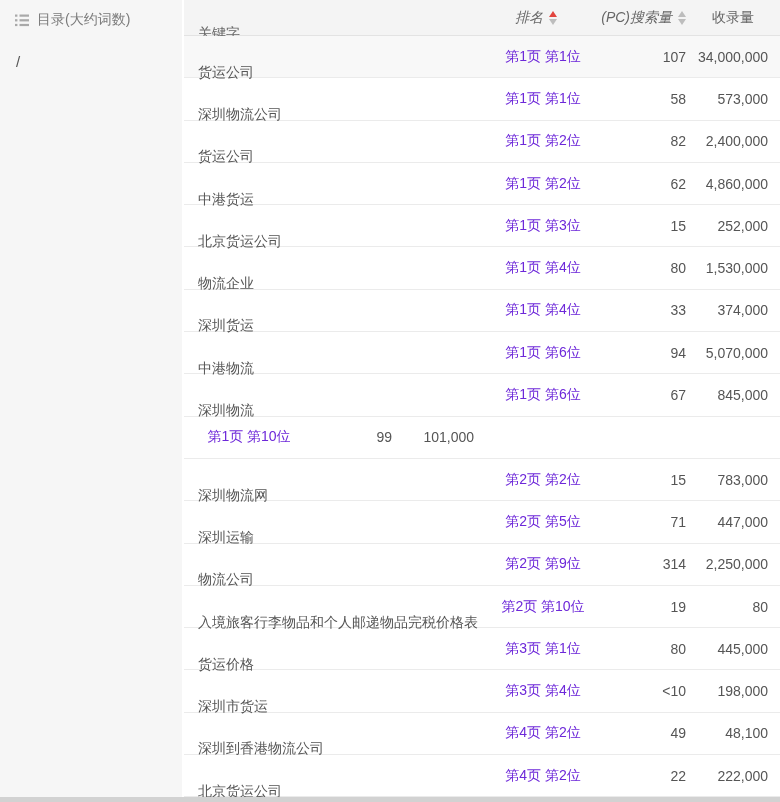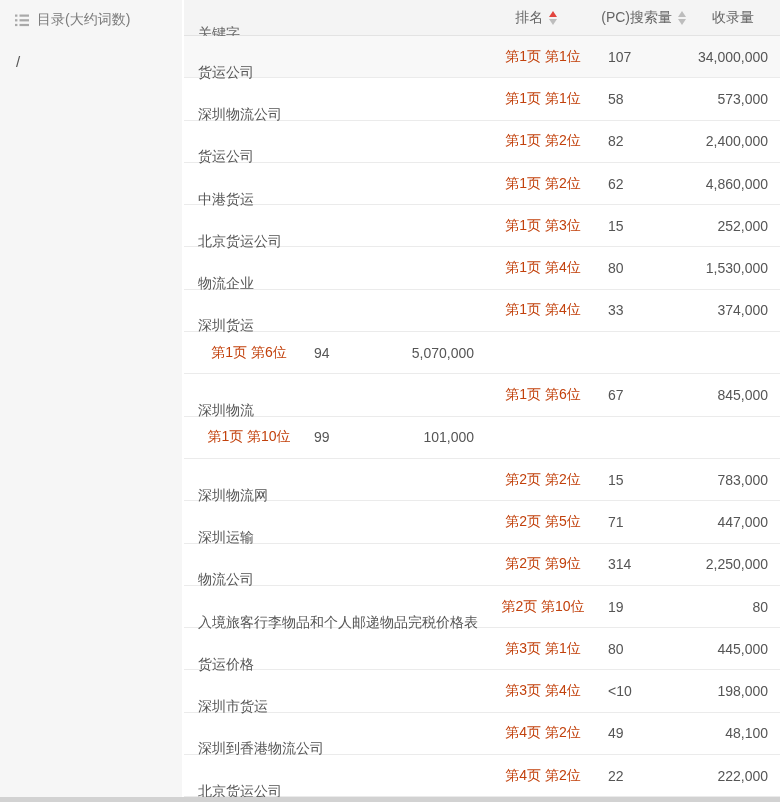--- a/index.html
+++ b/index.html
@@ -18,26 +18,26 @@
   .content { flex:1 1 auto; background:#fff; display:flex; flex-direction:column; }
   .thead { display:flex; align-items:center; height:36px; background:#f4f4f4;
     border-bottom:1px solid #e3e3e3; font-size:14px; color:#666; flex:0 0 auto; }
   .tbody { flex:1 1 auto; }
   .trow { display:flex; align-items:center; height:42.3px; border-bottom:1px solid #ebebeb;
     font-size:14px; color:#555; background:#fff; }
   .trow.hl { background:#f8f8f8; }
 
   .col-keyword { flex:1 1 auto; padding-left:14px; text-align:left; white-space:nowrap; overflow:hidden;margin-top:32px; }
   .col-rank    { flex:0 0 130px; text-align:center; white-space:nowrap; }
-  .col-volume  { flex:0 0 78px;  text-align:left; white-space:nowrap; }
+  .col-volume  { flex:0 0 78px;  text-align:right; white-space:nowrap; }
   .col-indexed { flex:0 0 102px; text-align:right; padding-right:20px; white-space:nowrap; }
   .thead .col-indexed { padding-right:34px; }
-  .thead .col-rank, .thead .col-volume { display:flex; align-items:center; justify-content:center; cursor:pointer; }
-
-  .rank-link { color:#c2410c; text-decoration:none; cursor:pointer; }
+  .thead .col-rank, .thead .col-volume { display:flex; align-items:center; justify-content:center; cursor:pointer;font-style:italic; }
+
+  .rank-link { color:#6d28d9; text-decoration:none; cursor:pointer; }
 
   
   .sort { display:inline-flex; flex-direction:column; align-items:center; gap:2px; margin-left:6px; }
   .tri-up { width:0; height:0; border-left:4.5px solid transparent; border-right:4.5px solid transparent;
     border-bottom:6px solid #bdbdbd; }
   .tri-down { width:0; height:0; border-left:4.5px solid transparent; border-right:4.5px solid transparent;
     border-top:6px solid #bdbdbd; }
   .tri-up.active { border-bottom-color:#e2453f; }
 
   
@@ -145,20 +145,21 @@
   <div class="trow">
     <div class="col-keyword">深圳货运</div>
     <div class="col-rank">
       <a class="rank-link">第1页 第4位</a>
     </div>
     <div class="col-volume">33</div>
     <div class="col-indexed">374,000</div>
   </div>
 
   <div class="trow">
+    <div class="col-keyword">中港物流</div>
     <div class="col-rank">
       <a class="rank-link">第1页 第6位</a>
     </div>
     <div class="col-volume">94</div>
     <div class="col-indexed">5,070,000</div>
   </div>
 
   <div class="trow">
     <div class="col-keyword">深圳物流</div>
     <div class="col-rank">

